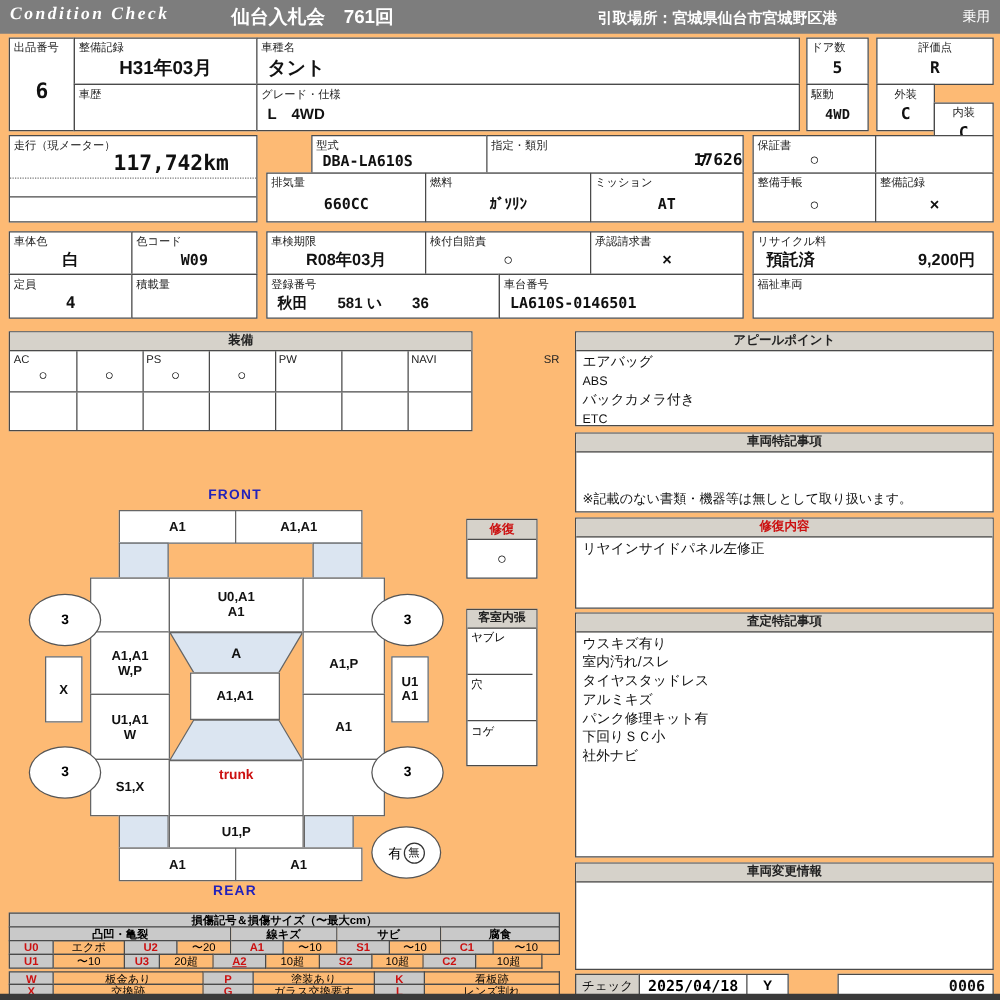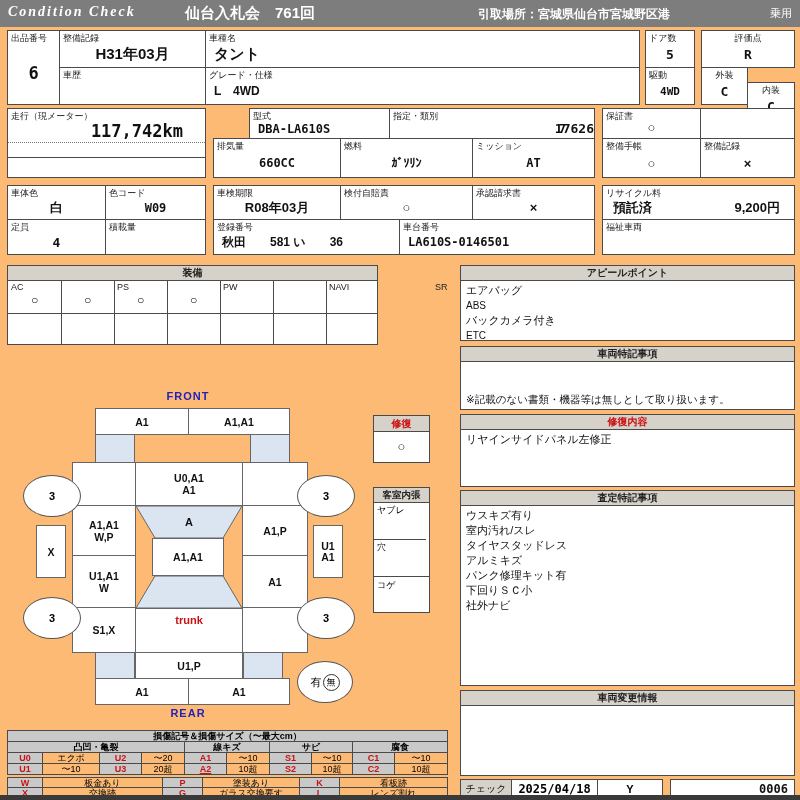--- a/index.html
+++ b/index.html
@@ -266,21 +266,21 @@
     </div>
   </div>
 
   <div class="b" style="left:460px;top:690px;width:335px;height:86px;">
     <div class="hdr">車両変更情報</div>
   </div>
 
   <div class="b" style="left:460px;top:779px;width:52px;height:19px;background:#d6d2ca;">
     <div class="v" style="top:0;font-size:10px;font-weight:normal;">チェック</div>
   </div>
-  <div class="b" style="left:511px;top:779px;width:152px;height:19px;">
+  <div class="b" style="left:511px;top:779px;width:120px;height:19px;">
     <div class="nb" style="left:0;top:0;bottom:0;width:86px;border-right:1px solid #4a4a4a;display:flex;align-items:center;justify-content:center;font-weight:bold;font-size:12px;font-family:'DejaVu Sans Mono',monospace;">2025/04/18</div>
     <div class="nb" style="left:86px;top:0;bottom:0;right:0;display:flex;align-items:center;justify-content:center;font-weight:bold;font-size:11px;">Y</div>
   </div>
   <div class="b" style="left:670px;top:779px;width:125px;height:19px;">
     <div class="v mono" style="top:0;font-size:12px;justify-content:flex-end;padding-right:6px;">0006</div>
   </div>
 
   <div class="nb" style="left:0;top:388px;width:455px;height:345px;">
     <div class="dirlbl" style="left:158px;top:2px;">FRONT</div>
 
@@ -366,21 +366,21 @@
     <div class="lg-cell lg-code" style="width:42px;height:12px;line-height:11px;">A1</div>
     <div class="lg-cell" style="width:43px;height:12px;line-height:11px;">〜10</div>
     <div class="lg-cell lg-code" style="width:42px;height:12px;line-height:11px;">S1</div>
     <div class="lg-cell" style="width:41px;height:12px;line-height:11px;">〜10</div>
     <div class="lg-cell lg-code" style="width:42px;height:12px;line-height:11px;">C1</div>
     <div class="lg-cell" style="width:53px;height:12px;line-height:11px;">〜10</div>
   </div>
   <div class="lg-row" style="top:763px;">
     <div class="lg-cell first lg-code" style="width:36px;height:12px;line-height:11px;">U1</div>
     <div class="lg-cell" style="width:57px;height:12px;line-height:11px;">〜10</div>
-    <div class="lg-cell lg-code" style="width:42px;height:12px;line-height:11px;">U3</div>
+    <div class="lg-cell lg-code" style="width:28px;height:12px;line-height:11px;">U3</div>
     <div class="lg-cell" style="width:43px;height:12px;line-height:11px;">20超</div>
     <div class="lg-cell lg-code" style="width:42px;height:12px;line-height:11px;text-decoration:underline;">A2</div>
     <div class="lg-cell" style="width:43px;height:12px;line-height:11px;">10超</div>
     <div class="lg-cell lg-code" style="width:42px;height:12px;line-height:11px;">S2</div>
     <div class="lg-cell" style="width:41px;height:12px;line-height:11px;">10超</div>
     <div class="lg-cell lg-code" style="width:42px;height:12px;line-height:11px;">C2</div>
     <div class="lg-cell" style="width:53px;height:12px;line-height:11px;">10超</div>
   </div>
   <div class="lg-row" style="top:777px;">
     <div class="lg-cell first lg-code" style="width:36px;height:11px;line-height:10px;">W</div>

